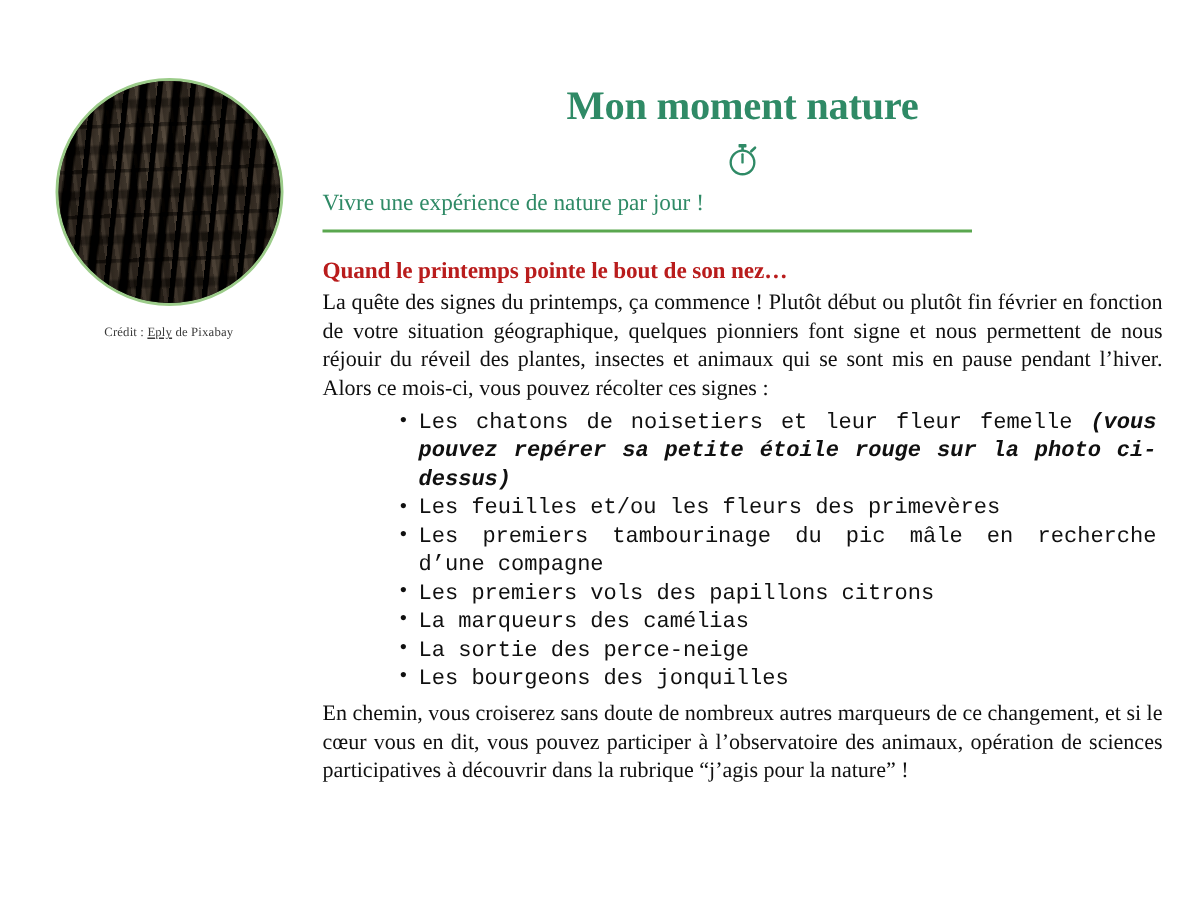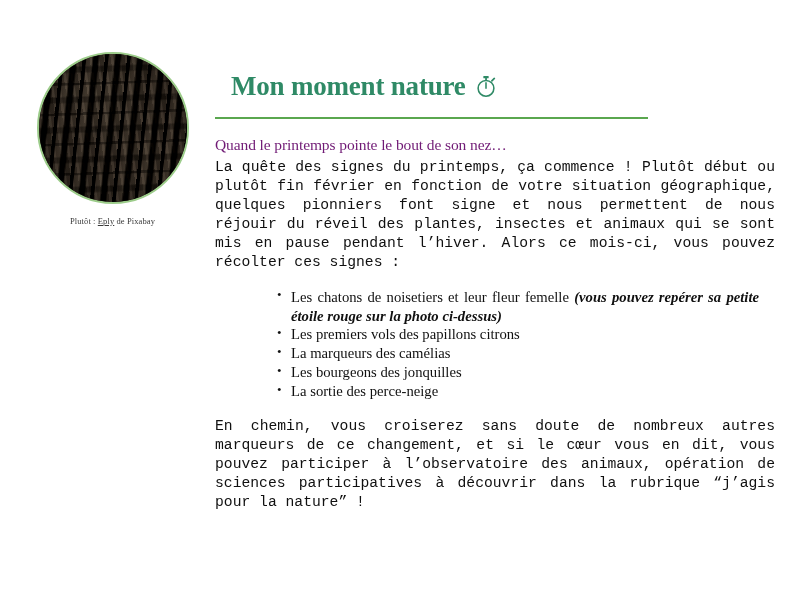--- a/index.html
+++ b/index.html
@@ -87,25 +87,26 @@
     left: 215px;
     top: 55px;
     width: 560px;
   }
 
   .masthead-title {
     font-size: 27px;
     font-weight: bold;
     color: #2f8a66;
     line-height: 1.12;
-    margin: 16px;
+    margin: 0;
     letter-spacing: -0.2px;
     display: flex;
     align-items: center;
     gap: 9px;
+    flex-direction: column;
   }
   .masthead-title .txt { white-space: nowrap; }
 
   .stopwatch-icon { display: inline-block; line-height: 0; flex: 0 0 auto; }
 
   .masthead-sub {
     font-size: 15.5px;
     color: #2f8a66;
     margin: 9px 0 0 0;
     line-height: 1.2;
@@ -115,41 +116,41 @@
   .rule {
     height: 2px;
     background: #5aa74f;
     margin: 7px 0 0 0;
     width: 433px;
     border: 0;
   }
 
   .article-heading {
     font-size: 15.5px;
-    font-weight: normal;
-    color: #701a75;
+    font-weight: bold;
+    color: #b91c1c;
     margin: 17px 0 3px 0;
     line-height: 1.2;
     letter-spacing: -0.1px;
   }
 
   .body-text {
     font-size: 14.7px;
     line-height: 1.29;
     text-align: justify;
     margin: 0;
     color: #101010;
     hyphens: none;
-    font-family: Liberation Mono, monospace;
   }
 
   ul.signs {
     list-style: none;
-    margin: 16px;
+    margin: 4px;
     padding: 0 0 0 46px;
+    font-family: Liberation Mono, monospace;
   }
   ul.signs li {
     position: relative;
     font-size: 14.7px;
     line-height: 1.29;
     text-align: justify;
     color: #101010;
     padding-left: 14px;
     margin: 0;
   }
@@ -170,48 +171,51 @@
 </style>
 </head>
 <body>
 
 <div class="page">
 
   <div class="media-col">
     <div class="photo-frame">
       <div class="bark"></div>
     </div>
-    <div class="credit"><span>Plutôt : </span><a href="#">Eply</a><span> de Pixabay</span></div>
+    <div class="credit"><span>Crédit : </span><a href="#">Eply</a><span> de Pixabay</span></div>
   </div>
 
   <div class="content-col">
 
     <h1 class="masthead-title">
       <span class="txt">Mon moment nature</span>
       <span class="stopwatch-icon">
         <svg width="22" height="24" viewBox="0 0 24 26" aria-hidden="true">
           <circle cx="12" cy="15.5" r="8.6" fill="none" stroke="#2f8a66" stroke-width="1.7"></circle>
           <line x1="12" y1="15.5" x2="12" y2="9.6" stroke="#2f8a66" stroke-width="1.7" stroke-linecap="round"></line>
           <rect x="9.1" y="2.1" width="5.8" height="2.5" rx="0.6" fill="#2f8a66"></rect>
           <rect x="11.1" y="4.2" width="1.9" height="2.6" fill="#2f8a66"></rect>
           <line x1="18.4" y1="7.4" x2="21.1" y2="4.8" stroke="#2f8a66" stroke-width="1.9" stroke-linecap="round"></line>
         </svg>
       </span>
     </h1>
 
+    <div class="masthead-sub">Vivre une expérience de nature par jour !</div>
 
     <hr class="rule">
 
     <h2 class="article-heading">Quand le printemps pointe le bout de son nez…</h2>
 
     <p class="body-text">La quête des signes du printemps, ça commence ! Plutôt début ou plutôt fin février en fonction de votre situation géographique, quelques pionniers font signe et nous permettent de nous réjouir du réveil des plantes, insectes et animaux qui se sont mis en pause pendant l’hiver. Alors ce mois-ci, vous pouvez récolter ces signes :</p>
 
     <ul class="signs">
         <li><span>Les chatons de noisetiers et leur fleur femelle </span><span class="note-italic">(vous pouvez repérer sa petite étoile rouge sur la photo ci-dessus)</span></li>
+        <li><span>Les feuilles et/ou les fleurs des primevères</span></li>
+        <li><span>Les premiers tambourinage du pic mâle en recherche d’une compagne</span></li>
         <li><span>Les premiers vols des papillons citrons</span></li>
         <li><span>La marqueurs des camélias</span></li>
+        <li><span>La sortie des perce-neige</span></li>
         <li><span>Les bourgeons des jonquilles</span></li>
-        <li><span>La sortie des perce-neige</span></li>
       </ul>
 
     <p class="body-text">En chemin, vous croiserez sans doute de nombreux autres marqueurs de ce changement, et si le cœur vous en dit, vous pouvez participer à l’observatoire des animaux, opération de sciences participatives à découvrir dans la rubrique “j’agis pour la nature” !</p>
   </div>
 </div>
 
 </body></html>

